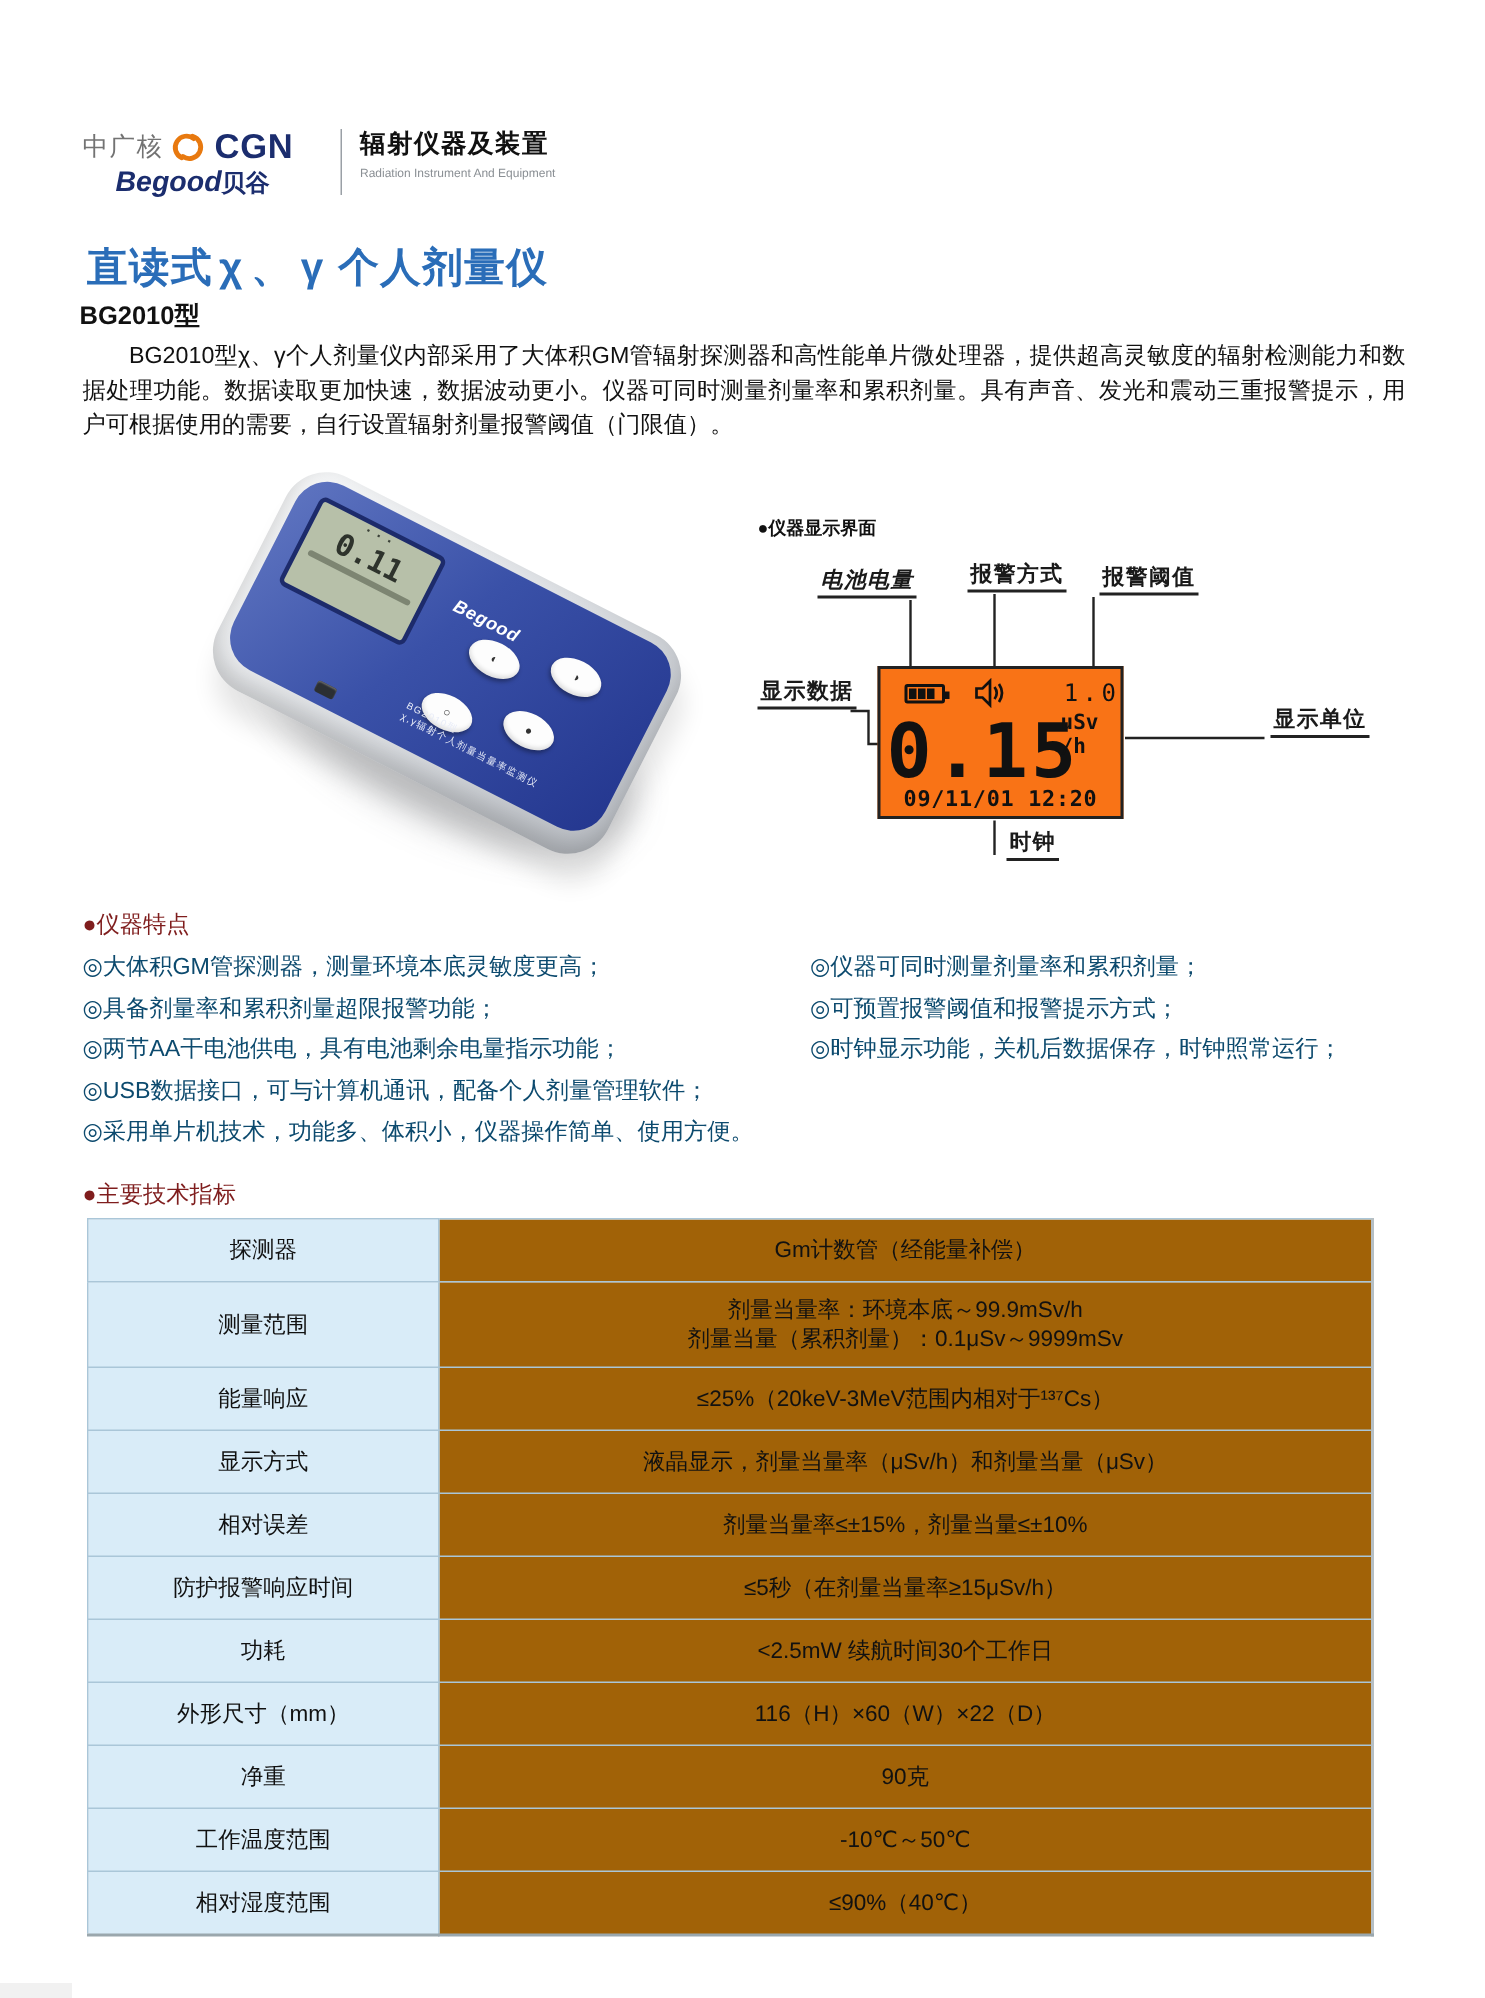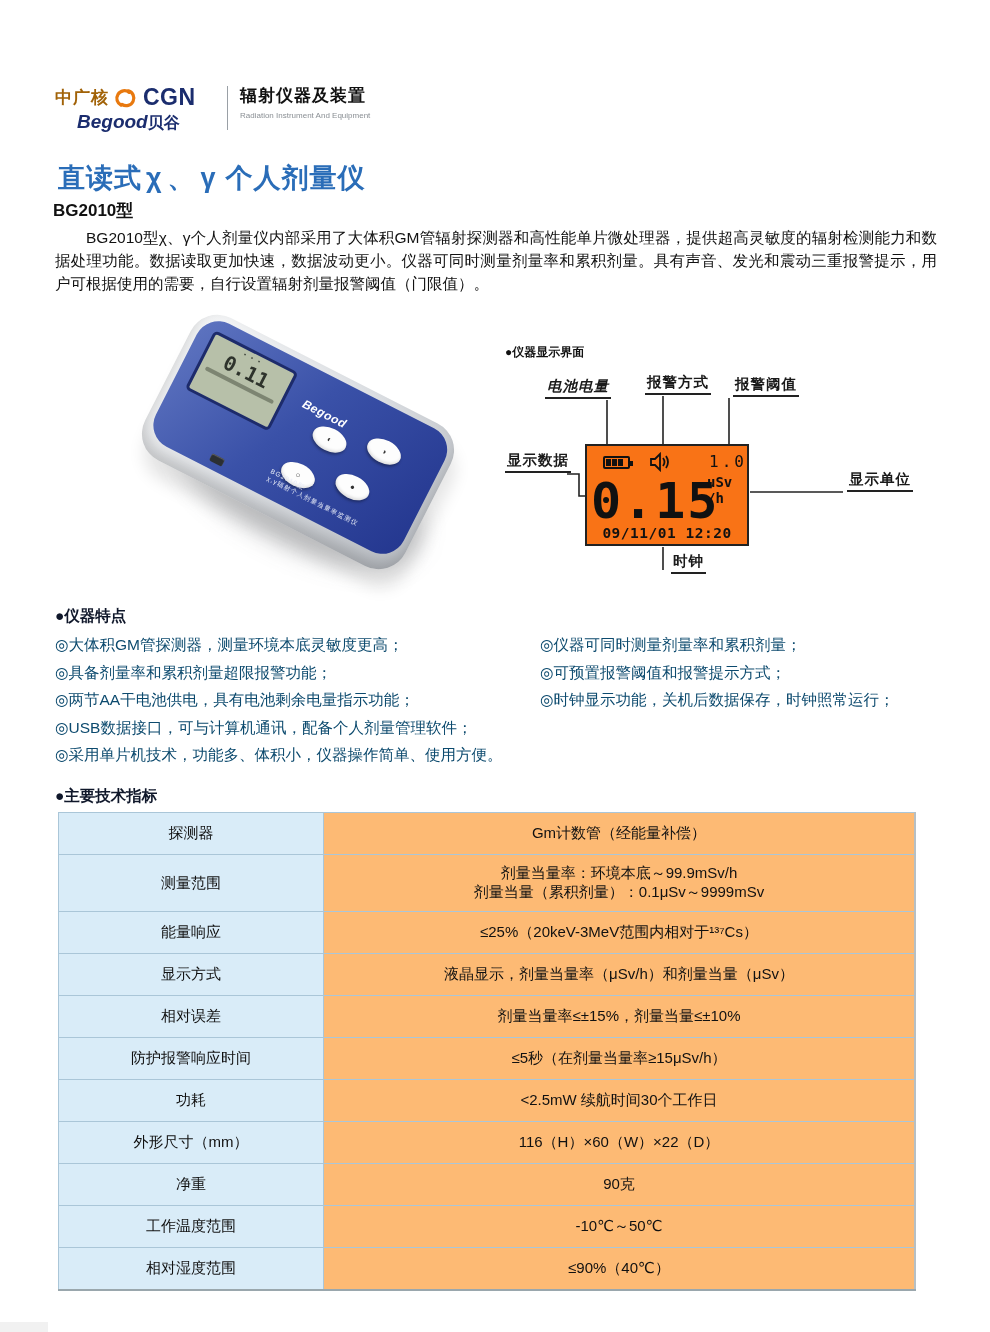--- a/index.html
+++ b/index.html
@@ -4,21 +4,21 @@
 <style>
   * { margin:0; padding:0; box-sizing:border-box; }
   html,body { background:#ffffff; }
   body { font-family:"Liberation Sans","DejaVu Sans",sans-serif; color:#111; }
   #page { position:relative; width:990px; height:1332px; background:#fff; overflow:hidden; }
 
   
   .header { position:absolute; left:55px; top:84px; display:flex; align-items:flex-start; }
   .logo-block { width:160px; }
   .logo-row1 { display:flex; align-items:center; }
-  .logo-cn { font-size:17px; font-weight:bold; color:#a16207; letter-spacing:1px; }
+  .logo-cn { font-size:17px; font-weight:normal; color:#737373; letter-spacing:1px; }
   .logo-swirl { width:32px; height:26px; margin:0 1px; }
   .logo-cgn { font-size:23px; font-weight:800; color:#1b2d6e; letter-spacing:0.5px; }
   .logo-row2 { margin-top:0px; padding-left:22px; }
   .logo-begood { font-size:19px; font-weight:800; font-style:italic; color:#1b2d6e; }
   .logo-beigu { font-size:16px; font-weight:bold; color:#1b2d6e; }
   .logo-divider { width:1px; height:44px; background:#9aa0a6; margin:2px 12px 0 12px; }
   .dept-cn { font-size:17px; font-weight:bold; color:#111; letter-spacing:1px; }
   .dept-en { font-size:8px; color:#8a8f94; margin-top:4px; }
 
   
@@ -56,31 +56,31 @@
   .lcd-batt i { display:block; width:5px; height:7px; background:#111; }
   .lcd-batt:after { content:""; position:absolute; right:-5px; top:3px; width:3px; height:5px; background:#111; }
   .lcd-spk { position:absolute; left:62px; top:6px; }
   .lcd-th { position:absolute; left:108px; top:6px; width:52px; text-align:right; font-family:"DejaVu Sans Mono",monospace; font-size:16px; letter-spacing:3px; color:#111; }
   .lcd-val { position:absolute; left:4px; top:26px; font-family:"DejaVu Sans Mono",monospace; font-weight:bold; font-size:50px; letter-spacing:2px; color:#111; }
   .lcd-unit { position:absolute; left:120px; top:28px; font-family:"DejaVu Sans Mono",monospace; font-size:14px; font-weight:bold; color:#111; line-height:16px; }
   .lcd-dt { position:absolute; left:0; bottom:3px; width:100%; text-align:center; font-family:"DejaVu Sans Mono",monospace; font-size:14.5px; font-weight:bold; color:#111; letter-spacing:0.5px; }
 
   
   .features { position:absolute; left:55px; top:606px; width:890px; }
-  .sec-heading { font-size:15.5px; font-weight:bold; color:#0f172a; }
+  .sec-heading { font-size:15.5px; font-weight:normal; color:#7f1d1d; }
   .feat-cols { position:relative; margin-top:4px; }
   .feat-item { font-size:15.5px; line-height:27.5px; color:#0c4a6e; }
   .feat-right { position:absolute; left:485px; top:0; }
 
   
   .specs { position:absolute; left:55px; top:786px; width:890px; }
   .spec-table { margin-top:5px; margin-left:3px; width:858px; border-collapse:collapse; border:1px solid #9db7c6; border-bottom:2px solid #9aa7ad; border-right:2px solid #b6bfc4; }
   .spec-table td { border:1px solid #aac6d8; font-size:15px; color:#111; text-align:center; vertical-align:middle; }
-  .spec-label { width:265px; background:#d9ecf8; font-weight:normal; }
-  .spec-value { background:#fdba74; white-space:pre-line; }
+  .spec-label { width:234px; background:#d9ecf8; font-weight:normal; }
+  .spec-value { background:#a16207; white-space:pre-line; }
   .row-std td { height:42px; }
   .row-tall td { height:57px; }
 
   .corner-mark { position:absolute; left:0; top:1322px; width:48px; height:10px; background:#f1f1f1; }
 </style>
 </head>
 <body>
 
 <div id="page">
 

